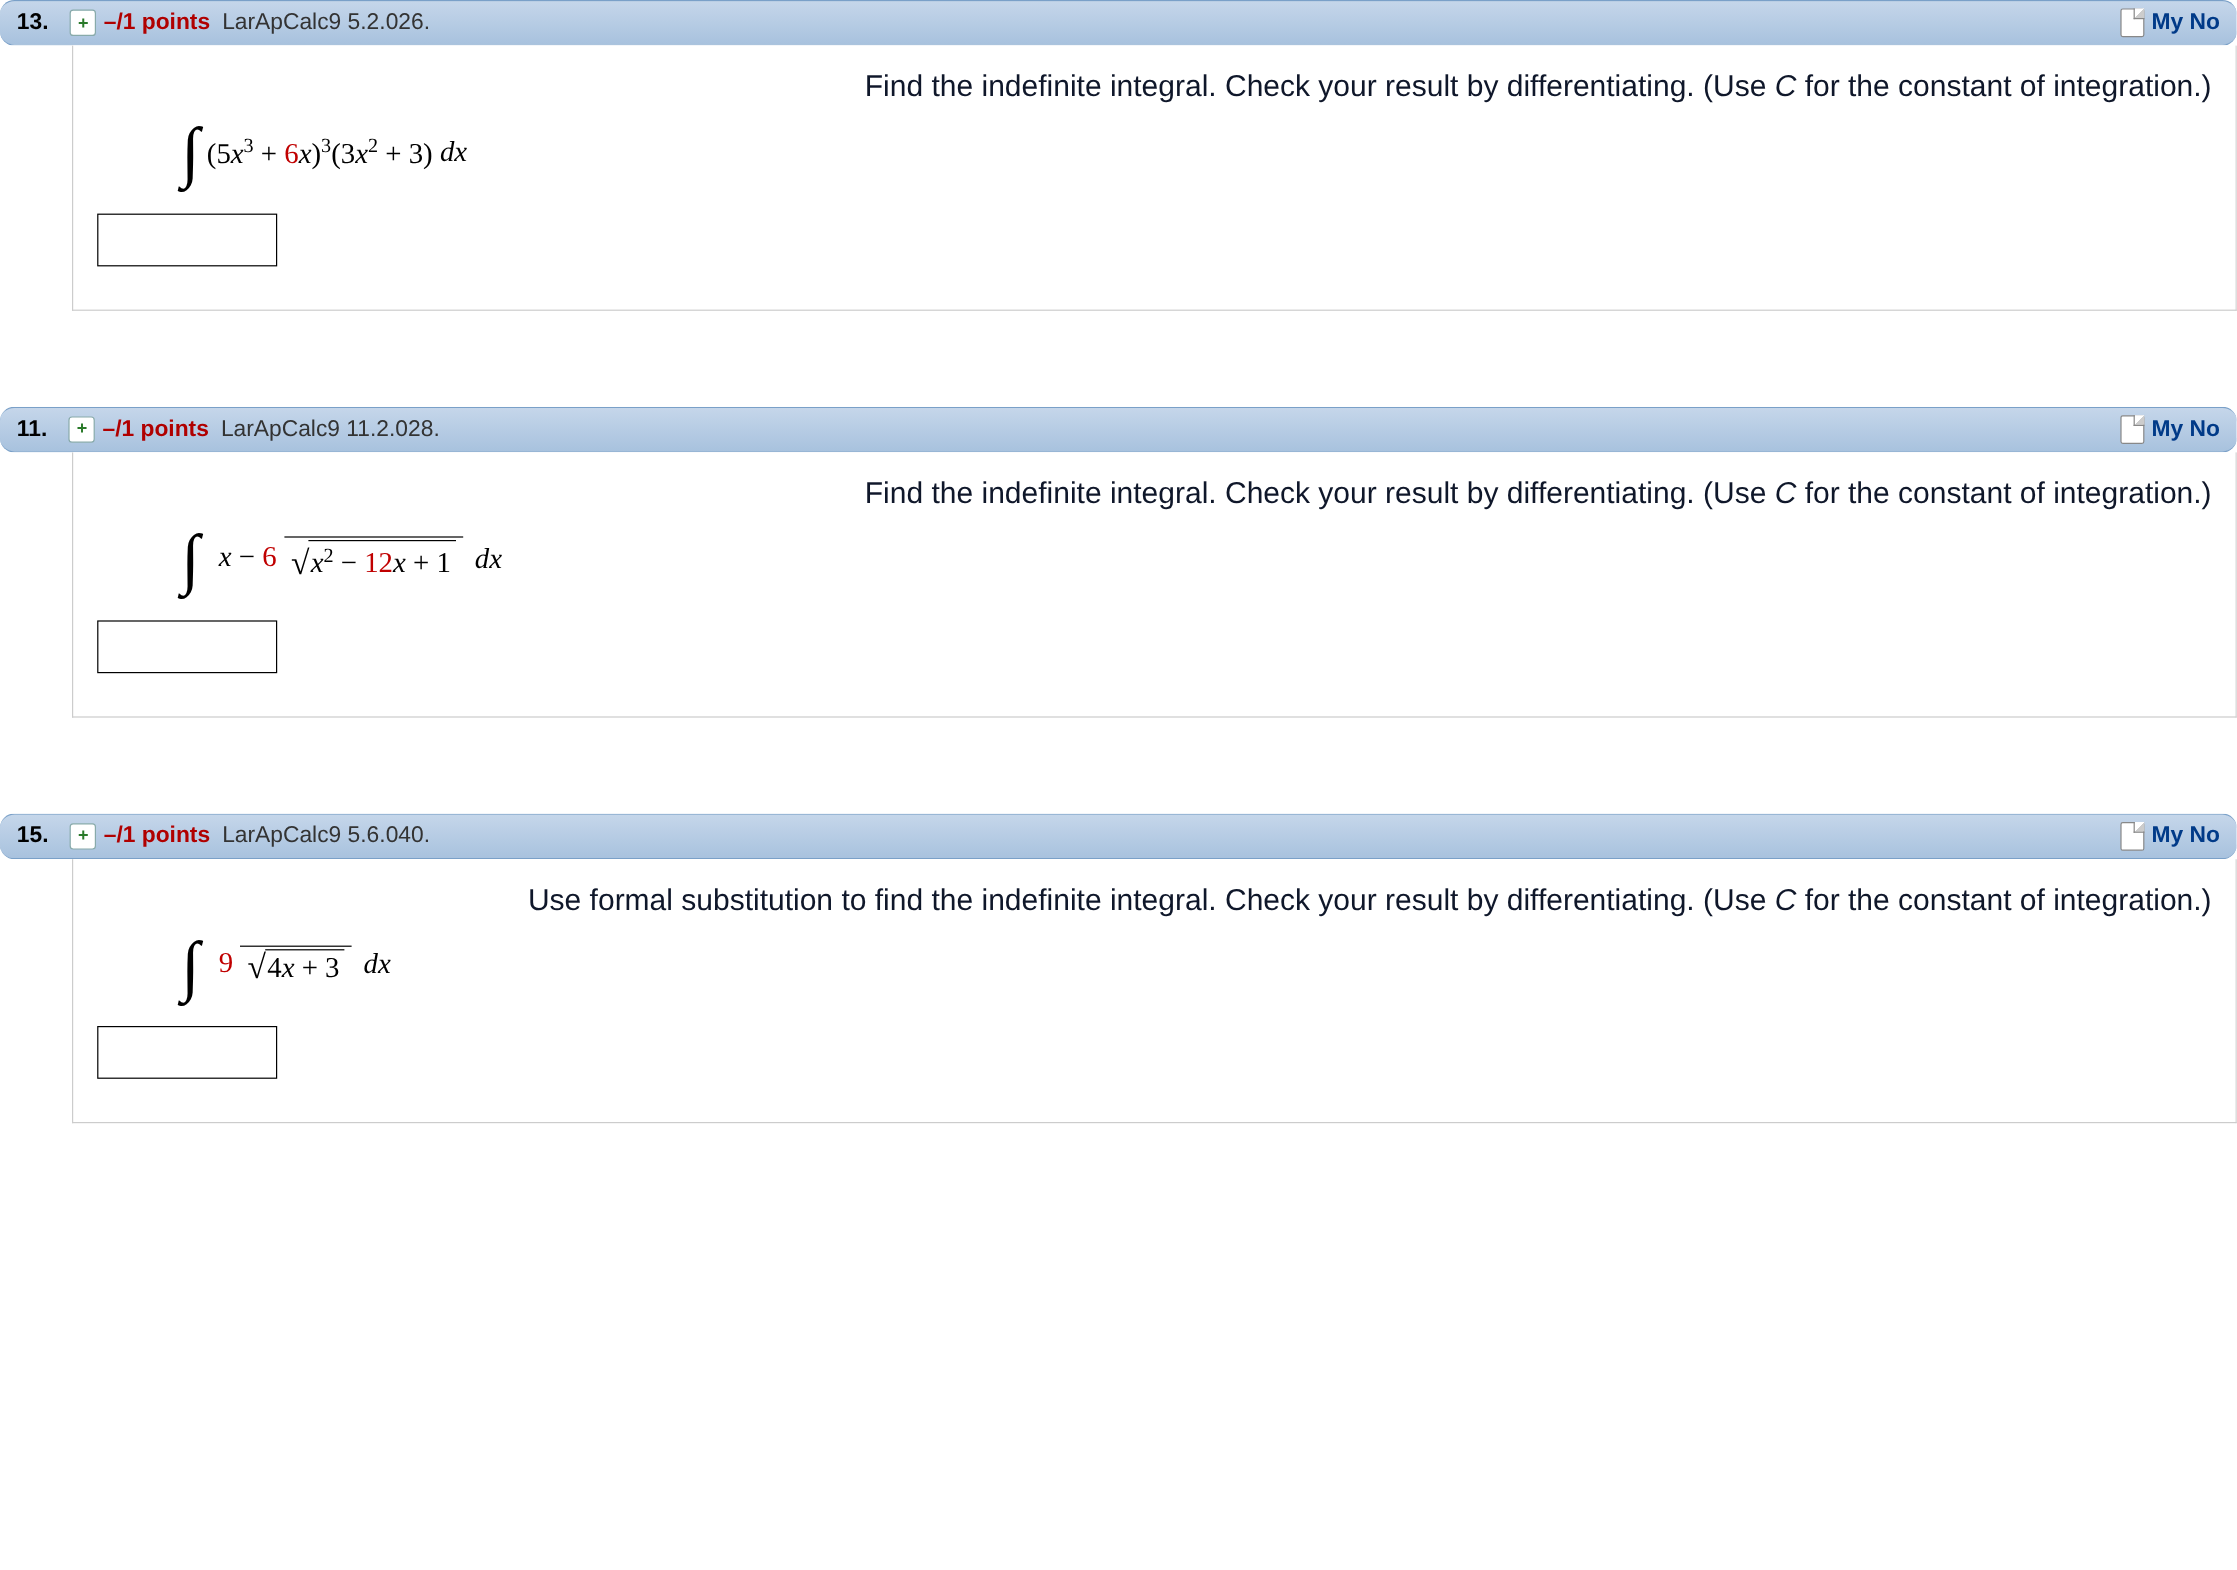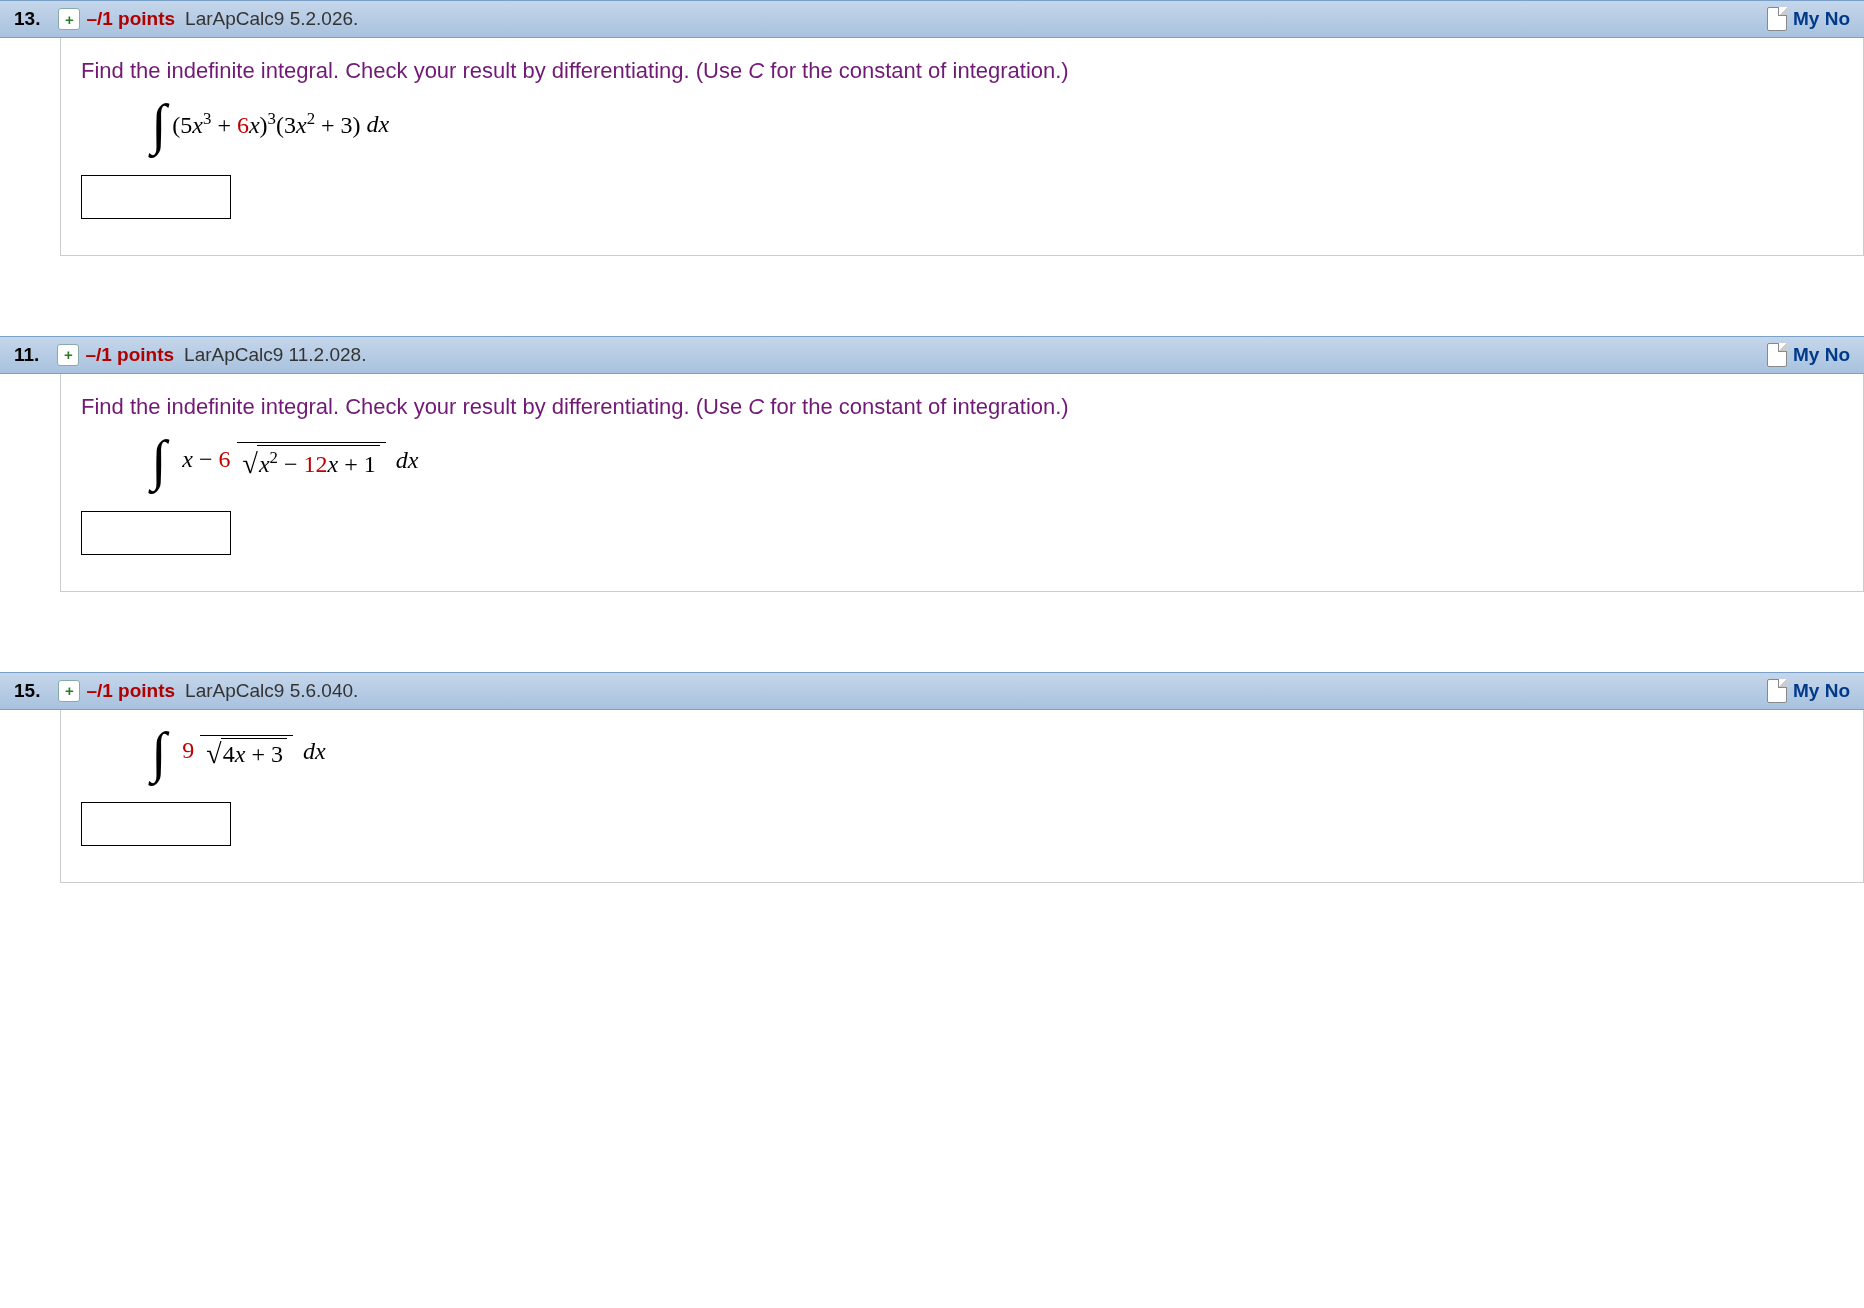--- a/index.html
+++ b/index.html
@@ -13,20 +13,21 @@
   }
   .question-block { margin-bottom: 80px; }
   .question-header {
     background: linear-gradient(to bottom, #c5d6ea 0%, #a8c2de 100%);
     border-top: 1px solid #7aa0c8;
     border-bottom: 1px solid #7aa0c8;
     padding: 6px 14px;
     display: flex;
     align-items: center;
     font-size: 19px;
+    border-radius: 12px;
   }
   .q-number { font-weight: bold; margin-right: 18px; }
   .expand-btn {
     display: inline-flex;
     align-items: center;
     justify-content: center;
     width: 22px; height: 22px;
     border-radius: 3px;
     background: #fff;
     border: 1px solid #8aa;
@@ -58,21 +59,21 @@
   }
   .notes-link { color: #003a88; font-weight: bold; cursor: pointer; white-space: nowrap; }
   .question-body {
     border-left: 1px solid #ccc;
     border-right: 1px solid #ccc;
     border-bottom: 1px solid #ccc;
     margin: 0 0 0 60px;
     padding: 20px 20px 36px 20px;
     background: #fff;
   }
-  .prompt { color: #701a75; margin-bottom: 18px; font-size: 22px; }
+  .prompt { color: #0f172a; margin-bottom: 18px; font-size: 25px; text-align: right; }
   .prompt em, .ital { font-style: italic; }
   .math-row {
     display: flex;
     align-items: center;
     margin-left: 70px;
     margin-bottom: 28px;
     font-family: "Times New Roman", serif;
     font-size: 24px;
   }
   .int-sign {
@@ -178,20 +179,23 @@
   <div class="question-header">
     <span class="q-number">15.</span>
     <span class="expand-btn">+</span>
     <span class="points">–/1 points</span>
     <span class="source">LarApCalc9 5.6.040.</span>
     <span class="spacer"></span>
     <span class="notes-icon"></span>
     <span class="notes-link">My No</span>
   </div>
   <div class="question-body">
+    <div class="prompt">
+      <span>Use formal substitution to find the indefinite integral. Check your result by differentiating. (Use </span><em>C</em><span> for the constant of integration.)</span>
+    </div>
     <div class="math-row">
       <span class="int-sign">∫</span>
       <span class="frac">
         <span class="num red">9</span>
         <span class="den">
           <span class="sqrt">
             <span class="radical">√</span>
             <span class="radicand"><span>4</span><span class="ital">x</span> + <span>3</span></span>
           </span>
         </span>

